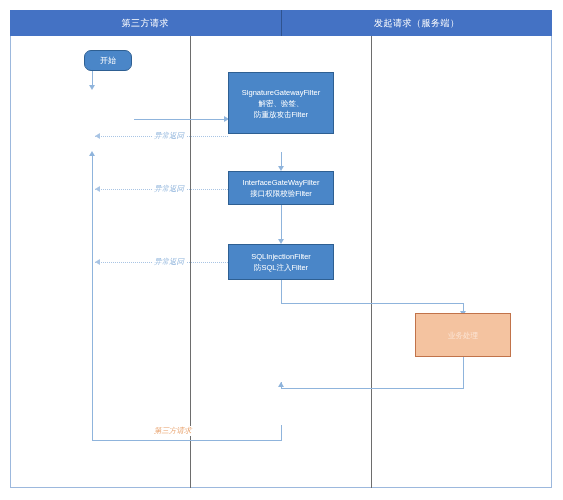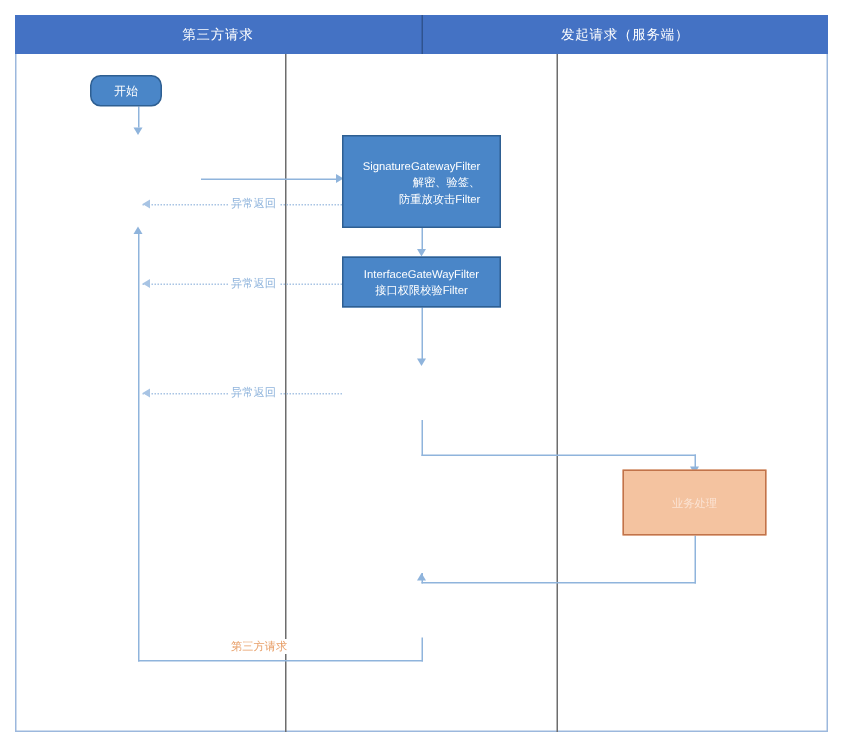--- a/index.html
+++ b/index.html
@@ -122,20 +122,21 @@
     border-color: transparent transparent transparent #8fb4dc;
   }
 
   .edge-label {
     position: absolute;
     font-size: 7.5px;
     color: #8fb4dc;
     white-space: nowrap;
     background: #ffffff;
     padding: 0 2px;
+    font-style: italic;
   }
   .edge-label.normal { color: #e8a06a; }
 </style>
 </head>
 <body>
 
 <div id="canvas">
 
   <div class="lane-frame"></div>
 
@@ -185,35 +186,39 @@
   <div class="conn arrow-left" style="left:95px; top:186px;"></div>
 
   <div class="conn h-dash" style="left:95px; top:262px; width:133px;"></div>
   <div class="conn arrow-left" style="left:95px; top:259px;"></div>
 
   <div class="edge-label" style="left:152px; top:131px;">异常返回</div>
   <div class="edge-label" style="left:152px; top:184px;">异常返回</div>
   <div class="edge-label" style="left:152px; top:257px;">异常返回</div>
   <div class="edge-label normal" style="left:152px; top:426px;">第三方请求</div>
 
-  <div class="node node-start" style="left:60px; top:50px; width:48px; height:21px;">
+  <div class="node node-start" style="left:84px; top:50px; width:48px; height:21px;">
     <span class="txt">开始</span>
   </div>
 
 
-  <div class="node node-blue" style="left:228px; top:90px; width:106px; height:62px;text-align:right;">
+  <div class="node node-blue" style="left:228px; top:72px; width:106px; height:62px;">
     <span class="txt">SignatureGatewayFilter
 解密、验签、
 防重放攻击Filter</span>
   </div>
 
   <div class="node node-blue" style="left:228px; top:171px; width:106px; height:34px;">
     <span class="txt">InterfaceGateWayFilter
 接口权限校验Filter</span>
   </div>
 
+  <div class="node node-blue" style="left:228px; top:244px; width:106px; height:36px;">
+    <span class="txt">SQLInjectionFilter
+防SQL注入Filter</span>
+  </div>
 
   <div class="node node-orange" style="left:415px; top:313px; width:96px; height:44px;">
     <span class="txt">业务处理</span>
   </div>
 
 
 </div>
 
 </body></html>

